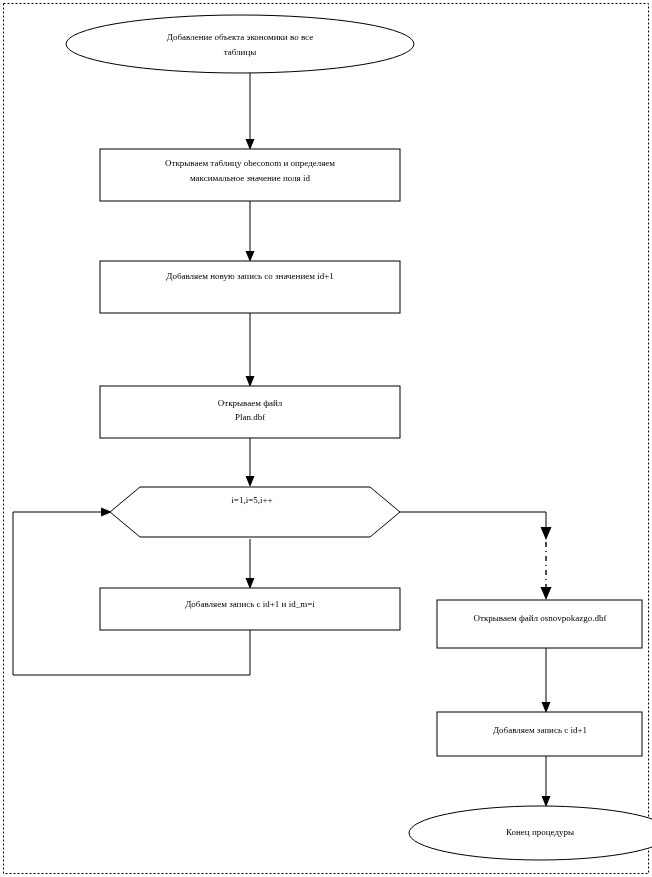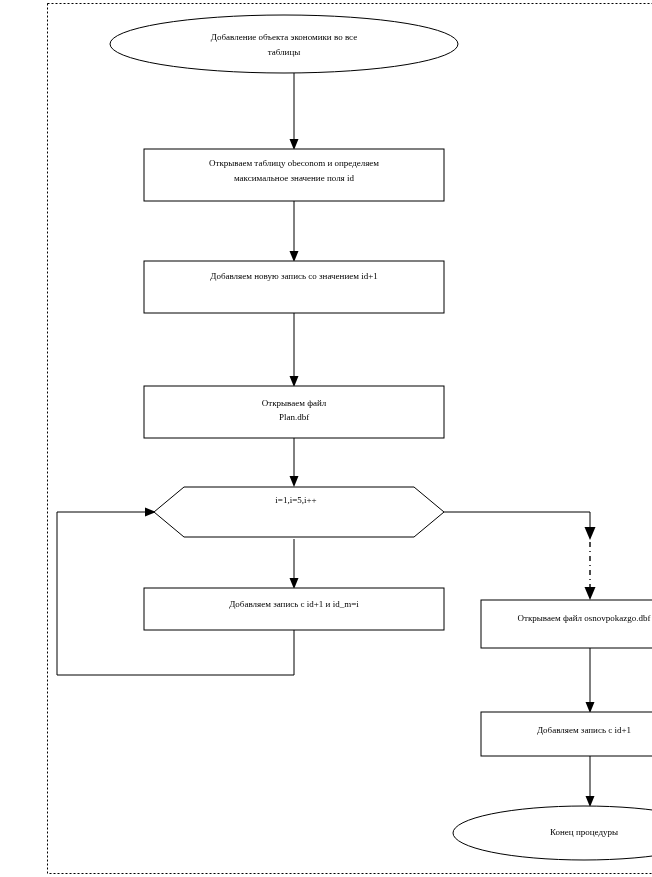--- a/index.html
+++ b/index.html
@@ -10,21 +10,20 @@
   body {
     width: 652px;
     height: 877px;
     font-family: "Liberation Serif", "DejaVu Serif", serif;
     overflow: hidden;
   }
   #flowchart-root {
     position: relative;
     width: 520px;
     height: 877px;
-    padding-left: 44px;
   }
   svg#flow-svg {
     display: block;
     width: 652px;
     height: 877px;
   }
   .node-shape {
     fill: #ffffff;
     stroke: #000000;
     stroke-width: 1;

